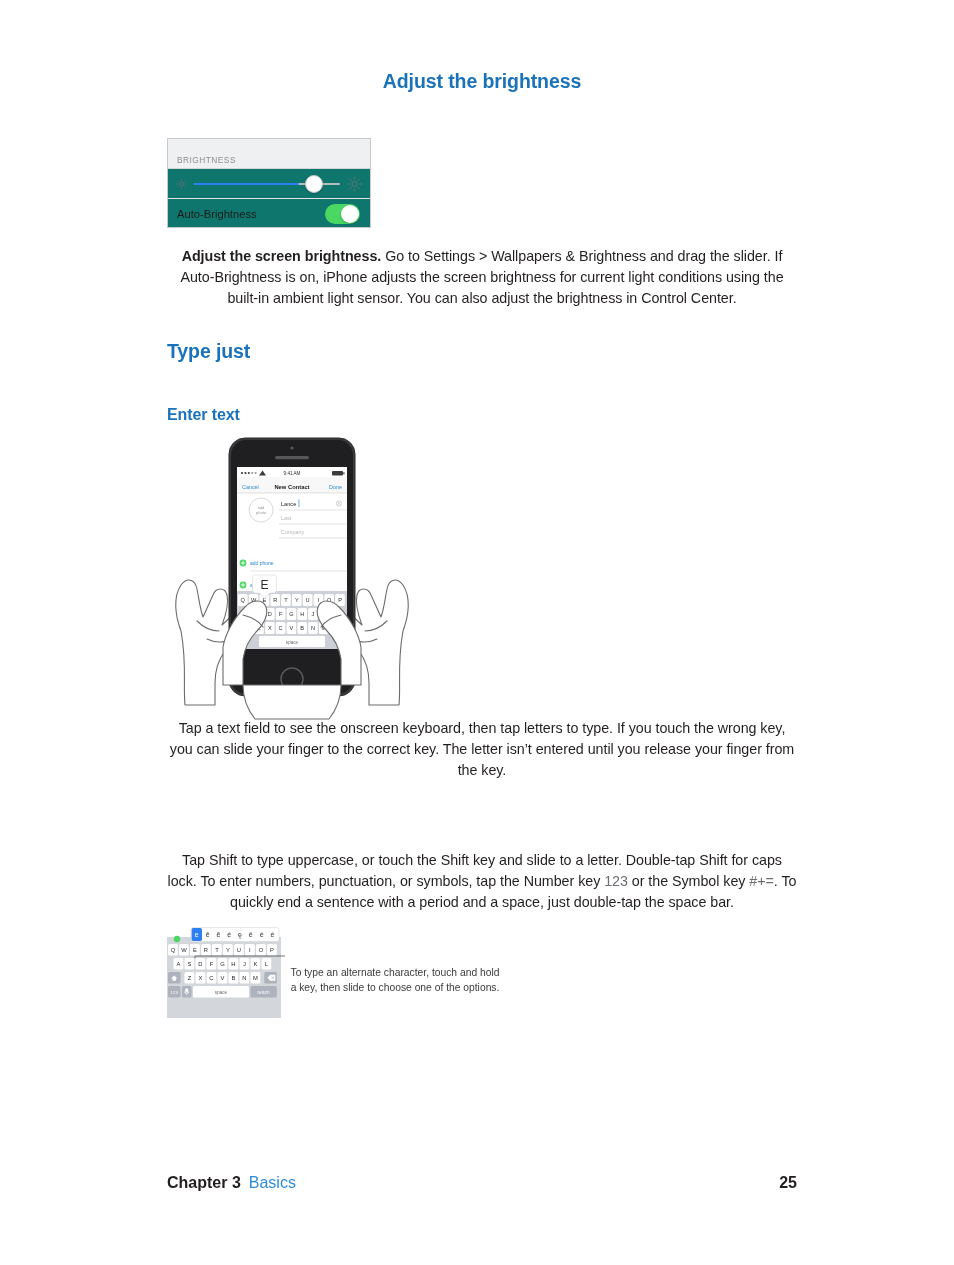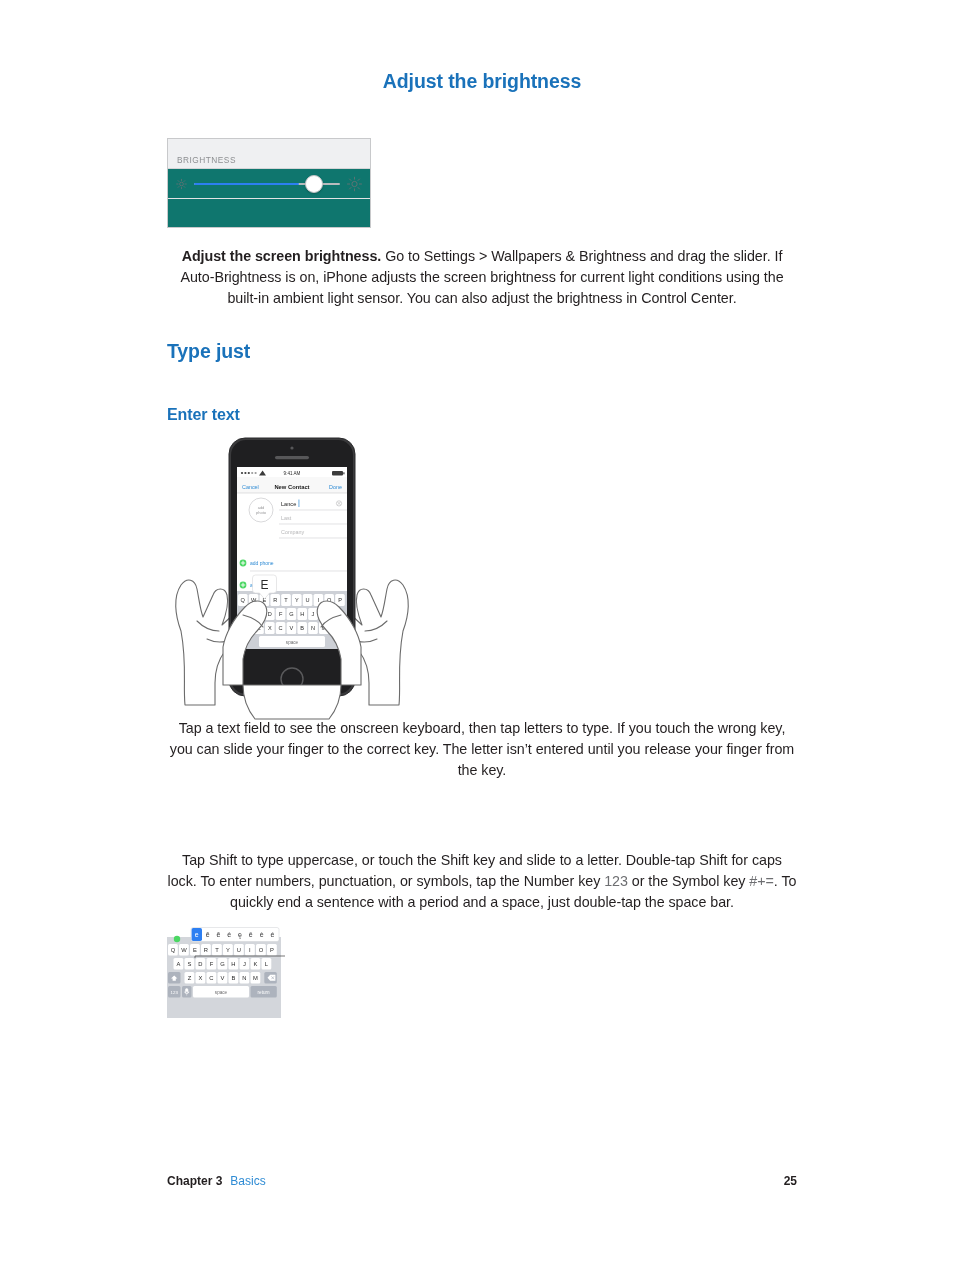--- a/index.html
+++ b/index.html
@@ -171,21 +171,21 @@
     line-height: 15px;
     color: #3b3b3b;
   }
 
   
   .footer {
     position: absolute;
     left: 167px;
     top: 1174px;
     width: 630px;
-    font-size: 12px;
+    font-size: 16px;
   }
   .footer-left { float: left; }
   .footer-chapter { font-weight: bold; color: #231f20; }
   .footer-basics { color: #2e8bd4; margin-left: 8px; }
   .footer-page { float: right; font-weight: bold; color: #231f20; }
 </style>
 </head>
 <body>
 
 <div class="page">
@@ -222,20 +222,26 @@
             <line x1="12" y1="19.8" x2="12" y2="23.2"></line>
             <line x1="0.8" y1="12" x2="4.2" y2="12"></line>
             <line x1="19.8" y1="12" x2="23.2" y2="12"></line>
             <line x1="4.0" y1="4.0" x2="6.4" y2="6.4"></line>
             <line x1="17.6" y1="17.6" x2="20" y2="20"></line>
             <line x1="20" y1="4.0" x2="17.6" y2="6.4"></line>
             <line x1="6.4" y1="17.6" x2="4.0" y2="20"></line>
           </g>
         </svg>
       </div>
+      <div class="bp-toggle-row">
+        <span class="bp-toggle-label">Auto-Brightness</span>
+        <div class="toggle">
+          <div class="toggle-knob"></div>
+        </div>
+      </div>
     </div>
 
     <p class="body" style="position:absolute; top:176px; left:0; width:630px;">
       <b>Adjust the screen brightness.</b><span> Go to Settings &gt; Wallpapers &amp; Brightness and drag the slider. If Auto-Brightness is on, iPhone adjusts the screen brightness for current light conditions using the built-in ambient light sensor. You can also adjust the brightness in Control Center.</span>
     </p>
 
     <h2 class="section-head" style="position:absolute; top:270px; left:0;">Type just</h2>
 
     <h3 class="sub-head" style="position:absolute; top:336px; left:0;">Enter text</h3>
 
@@ -532,20 +538,21 @@
           <text x="54" y="68.6" font-size="4.6" text-anchor="middle" fill="#6d6d6f" font-family="Liberation Sans, sans-serif">space</text>
           <rect x="83.5" y="61" width="26.3" height="11.6" rx="1.5" fill="#adb3bd"></rect>
           <text x="96.6" y="68.6" font-size="4.6" text-anchor="middle" fill="#ffffff" font-family="Liberation Sans, sans-serif">return</text>
         </g>
 
         <line x1="28" y1="31" x2="118" y2="31" stroke="#3b3b3b" stroke-width="0.7"></line>
         <line x1="28" y1="31" x2="28" y2="33" stroke="#3b3b3b" stroke-width="0.7"></line>
       </svg>
     </div>
 
+    <p class="kb-caption">To type an alternate character, touch and hold a key, then slide to choose one of the options.</p>
 
   </div>
 
   <div class="footer">
     <span class="footer-left">
       <span class="footer-chapter">Chapter  3</span><span class="footer-basics">Basics</span>
     </span>
     <span class="footer-page">25</span>
   </div>
 </div>

